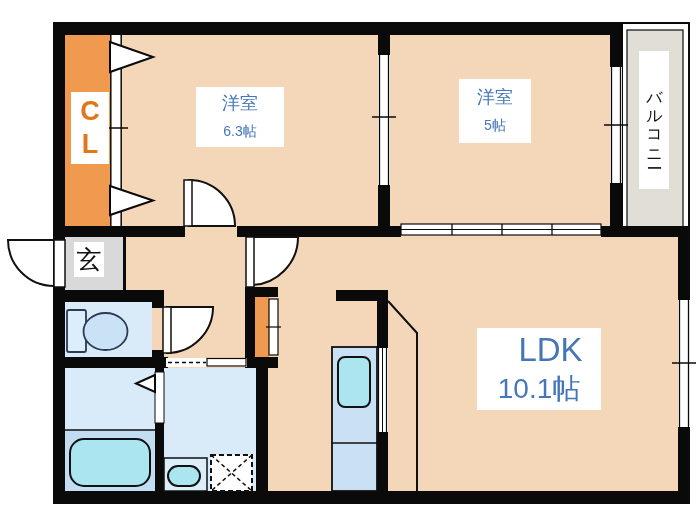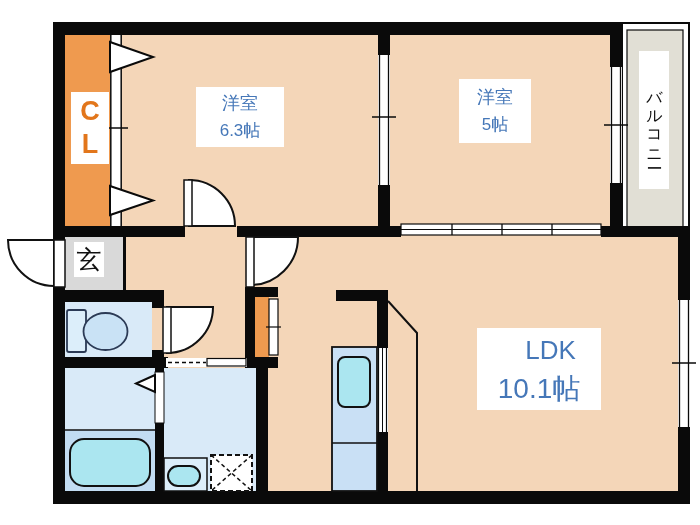--- a/index.html
+++ b/index.html
@@ -3,22 +3,22 @@
 <meta charset="utf-8">
 <style>
   html,body{margin:0;padding:0;background:#fff;}
   #plan{position:relative;width:700px;height:525px;background:#ffffff;overflow:hidden;
         font-family:"Liberation Sans", sans-serif;}
   #plan svg{position:absolute;left:0;top:0;}
   .label{position:absolute;background:#ffffff;display:flex;flex-direction:column;
          align-items:center;justify-content:center;text-align:center;}
   .blue{color:#4577B8;}
   .rm-name{font-size:18px;line-height:28px;}
-  .rm-size{font-size:17px;line-height:28px;}
-  #ldk-label .rm-name{font-size:26px;line-height:40px;margin-left:23px;}
+  .rm-size{font-size:14px;line-height:28px;}
+  #ldk-label .rm-name{font-size:33px;line-height:40px;margin-left:23px;}
   #ldk-label .rm-size{font-size:28px;line-height:38px;text-align:right;}
   #cl-label div{font-size:27px;line-height:33px;color:#E2761B;font-weight:600;}
   #genkan-label{font-size:25px;color:#111;}
   #balcony-label{writing-mode:vertical-rl;text-orientation:mixed;font-size:16px;
                  color:#111;letter-spacing:2px;display:flex;align-items:center;justify-content:center;}
 </style>
 </head>
 <body>
 
 <div id="plan">

